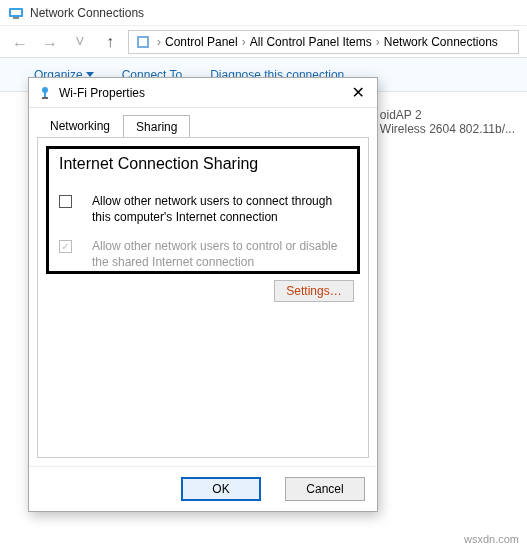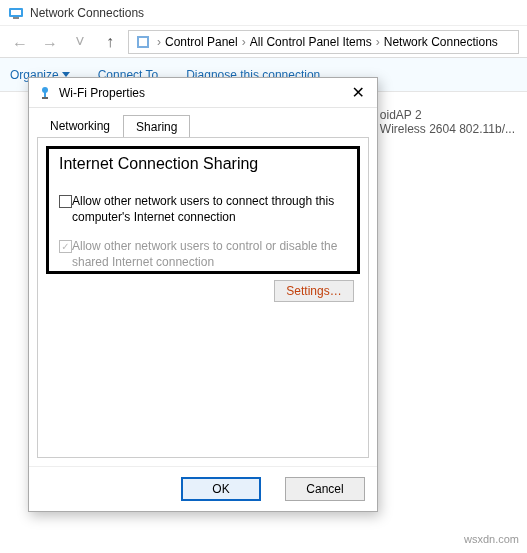--- a/index.html
+++ b/index.html
@@ -11,40 +11,40 @@
     .nav-row { display: flex; align-items: center; padding: 4px 8px; height: 32px; border-bottom: 1px solid #ddd; gap: 6px; }
     .nav-arrow { width: 24px; height: 24px; display: flex; align-items: center; justify-content: center; color: #aaa; cursor: default; }
     .nav-arrow.active { color: #555; }
     .up-arrow { font-size: 16px; }
     .breadcrumb-bar { flex: 1; display: flex; align-items: center; border: 1px solid #ccc; height: 24px; padding: 0 6px; font-size: 12px; gap: 2px; }
     .bc-icon { width: 16px; height: 16px; margin-right: 4px; }
     .bc-sep { color: #888; }
     .bc-item { color: #000; padding: 0 2px; cursor: pointer; }
 
     .command-bar { display: flex; align-items: center; padding: 4px 10px; font-size: 12px; color: #1a6bb3; background: #f5fbff; height: 34px; gap: 28px; border-bottom: 1px solid #e5e5e5; }
-    .organize-drop { display:flex; align-items:center; gap:3px; }
+    .organize-drop { display:flex; align-items:center; gap:3px;margin-left:24px; }
     .triangle-down { width:0; height:0; border-left:4px solid transparent; border-right:4px solid transparent; border-top:5px solid #1a6bb3; }
 
     .connection-item { position: absolute; right: 12px; top: 108px; font-size: 12px; color: #555; text-align: left; }
 
     
     .dialog { position: absolute; left: 28px; top: 77px; width: 350px; height: 435px; background: #fff; border: 1px solid #aaa; box-shadow: 2px 4px 12px rgba(0,0,0,0.25); display: flex; flex-direction: column; }
     .dialog-titlebar { display: flex; align-items: center; padding: 6px 8px; height: 30px; border-bottom: 1px solid #e5e5e5; }
     .mic-icon { width: 16px; height: 16px; margin-right: 6px; }
     .dialog-title { flex: 1; font-size: 12px; }
     .close-x { font-size: 16px; cursor: pointer; padding: 0 4px; }
 
     .tab-strip { display: flex; padding: 6px 8px 0 8px; }
     .tab { padding: 4px 12px; font-size: 12px; border: 1px solid transparent; border-bottom: none; cursor: pointer; }
     .tab.active { background: #fff; border-color: #bbb; position: relative; top: 1px; }
     .tab-panel { margin: 0 8px 8px 8px; border: 1px solid #ccc; flex: 1; position: relative; }
 
     .ics-box { position: absolute; left: 8px; top: 8px; right: 8px; height: 128px; border: 3px solid #000; padding: 6px 10px 10px 10px; }
     .group-label { font-size: 16px; margin-bottom: 21px; }
-    .chk-row { display: flex; align-items: flex-start; font-size: 12px; gap: 0; margin-bottom: 14px; }
+    .chk-row { display: flex; align-items: flex-start; font-size: 12px; gap: 20px; margin-bottom: 14px; }
     .chk-box { width: 13px; height: 13px; border: 1px solid #555; background: #fff; flex-shrink: 0; margin-top: 1px; display:flex; align-items:center; justify-content:center; }
     .chk-row.disabled { color: #999; }
     .chk-row.disabled .chk-box { border-color: #bbb; color:#bbb; }
     .chk-text { line-height: 1.3; }
     .checkmark { font-size: 10px; line-height: 1; }
 
     .settings-btn { position: absolute; right: 14px; top: 142px; width: 80px; height: 22px; border: 1px solid #bbb; background: #eee; color: #c2410c; font-size: 12px; cursor: default; }
 
     .dialog-buttons { display: flex; justify-content: flex-end; gap: 24px; padding: 10px 12px; border-top: 1px solid #eee; }
     .dlg-btn { width: 80px; height: 24px; border: 1px solid #aaa; background: #eee; font-size: 12px; cursor: pointer; }

